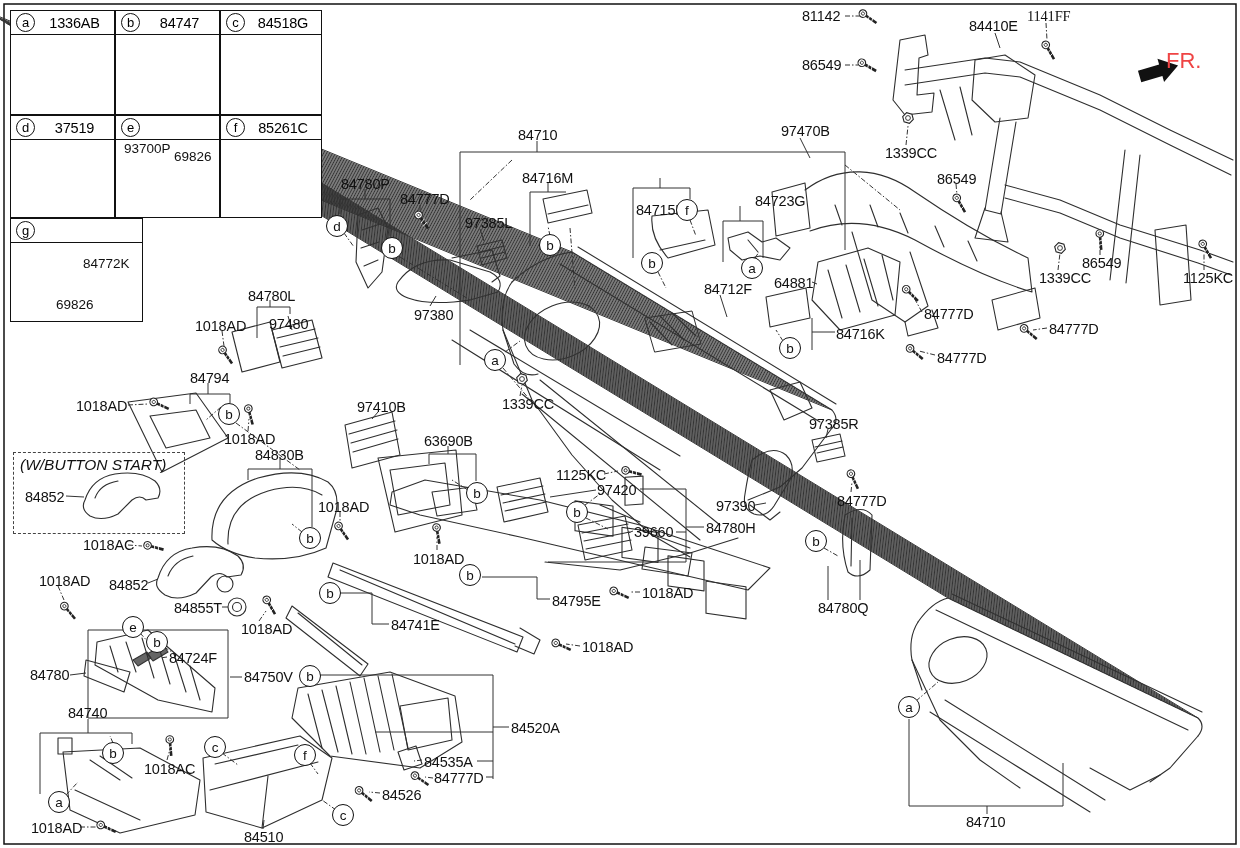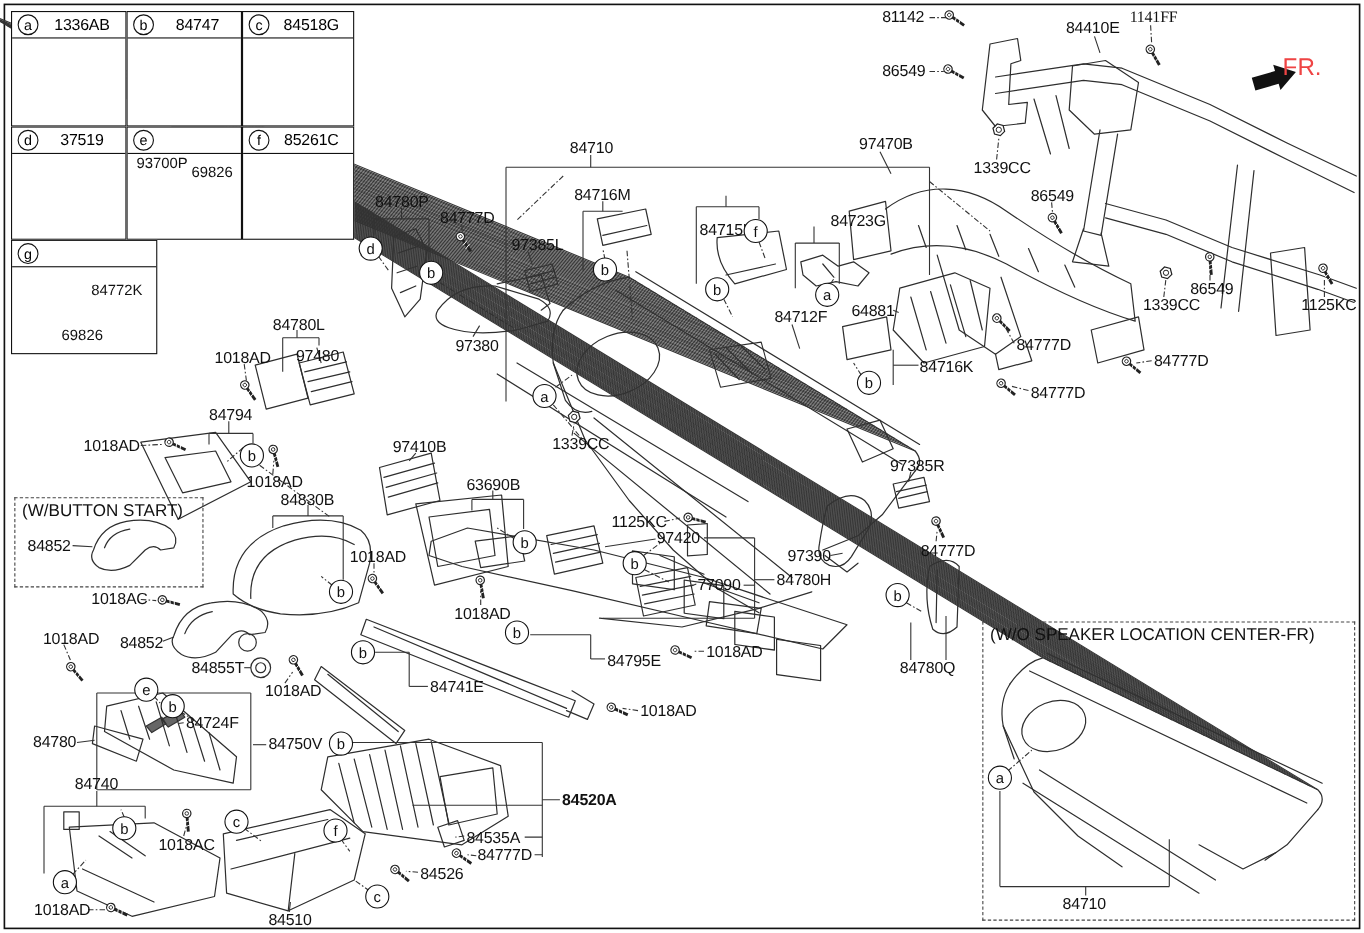--- a/index.html
+++ b/index.html
@@ -4,21 +4,21 @@
 <style>
   html,body{margin:0;padding:0;background:#fff;}
   #page{position:relative;width:1240px;height:848px;background:#fff;
         font-family:"Liberation Sans",sans-serif;overflow:hidden;}
   #art{position:absolute;left:0;top:0;}
   .plabel{position:absolute;font-size:14.5px;color:#111;white-space:nowrap;
           letter-spacing:-0.2px;line-height:14px;}
   .callout{position:absolute;width:22px;height:22px;border:1.4px solid #111;
            border-radius:50%;display:flex;align-items:center;justify-content:center;
            font-size:13.5px;color:#111;background:#fff;box-sizing:border-box;}
-  .dashbox{position:absolute;border:1.6px dashed #444;box-sizing:border-box;}
+  .dashbox{position:absolute;border:1.6px dashed #444;box-sizing:border-box;font-style:italic;}
   .dashbox .title{position:absolute;left:6px;top:3px;font-size:15.5px;color:#111;white-space:nowrap;}
   .legend-cell{position:absolute;border:1.4px solid #111;box-sizing:border-box;background:#fff;}
   .legend-head{position:absolute;left:0;top:0;right:0;height:23px;border-bottom:1.4px solid #111;
                display:flex;align-items:center;}
   .legend-key{width:19px;height:19px;border:1.3px solid #111;border-radius:50%;
               display:flex;align-items:center;justify-content:center;font-size:13px;margin-left:5px;box-sizing:border-box;}
   .legend-code{flex:1;text-align:center;font-size:14.5px;letter-spacing:-0.2px;}
   .fr{position:absolute;left:1166px;top:48px;font-size:22px;font-weight:normal;color:#ef4444;}
   .inlabel{position:absolute;font-size:13.5px;color:#111;white-space:nowrap;}
 </style>
@@ -706,32 +706,32 @@
       <div class="plabel" style="left: 190px; top: 371px;">84794</div>
       <div class="plabel" style="left: 76px; top: 399px;">1018AD</div>
       <div class="plabel" style="left: 224px; top: 432px;">1018AD</div>
       <div class="plabel" style="left: 255px; top: 448px;">84830B</div>
       <div class="plabel" style="left: 357px; top: 400px;">97410B</div>
       <div class="plabel" style="left: 424px; top: 434px;">63690B</div>
       <div class="plabel" style="left: 502px; top: 397px;">1339CC</div>
       <div class="plabel" style="left: 318px; top: 500px;">1018AD</div>
       <div class="plabel" style="left: 556px; top: 468px;">1125KC</div>
       <div class="plabel" style="left: 597px; top: 483px;">97420</div>
-      <div class="plabel" style="left: 634px; top: 525px;">77090</div>
+      <div class="plabel" style="left: 634px; top: 525px;">39660</div>
       <div class="plabel" style="left: 706px; top: 521px;">84780H</div>
       <div class="plabel" style="left: 716px; top: 499px;">97390</div>
       <div class="plabel" style="left: 809px; top: 417px;">97385R</div>
       <div class="plabel" style="left: 837px; top: 494px;">84777D</div>
       <div class="plabel" style="left: 413px; top: 552px;">1018AD</div>
       <div class="plabel" style="left: 642px; top: 586px;">1018AD</div>
       <div class="plabel" style="left: 818px; top: 601px;">84780Q</div>
       <div class="plabel" style="left: 552px; top: 594px;">84795E</div>
       <div class="plabel" style="left: 391px; top: 618px;">84741E</div>
       <div class="plabel" style="left: 582px; top: 640px;">1018AD</div>
-      <div class="plabel" style="left: 511px; top: 721px; font-weight: bold;">84520A</div>
+      <div class="plabel" style="left: 511px; top: 721px;">84520A</div>
       <div class="plabel" style="left: 424px; top: 755px;">84535A</div>
       <div class="plabel" style="left: 434px; top: 771px;">84777D</div>
       <div class="plabel" style="left: 382px; top: 788px;">84526</div>
       <div class="plabel" style="left: 244px; top: 830px;">84510</div>
       <div class="plabel" style="left: 31px; top: 821px;">1018AD</div>
       <div class="plabel" style="left: 144px; top: 762px;">1018AC</div>
       <div class="plabel" style="left: 68px; top: 706px;">84740</div>
       <div class="plabel" style="left: 30px; top: 668px;">84780</div>
       <div class="plabel" style="left: 244px; top: 670px;">84750V</div>
       <div class="plabel" style="left: 169px; top: 651px;">84724F</div>
@@ -767,16 +767,13 @@
       <div class="callout" style="left: 676px; top: 199px;">f</div>
       <div class="callout" style="left: 294px; top: 744px;">f</div>
       <div class="inlabel" style="left: 124px; top: 141px;">93700P</div>
       <div class="inlabel" style="left: 174px; top: 149px;">69826</div>
       <div class="inlabel" style="left: 83px; top: 256px;">84772K</div>
       <div class="inlabel" style="left: 56px; top: 297px;">69826</div>
     </div>
 <div class="dashbox" style="left: 13px; top: 452px; width: 172px; height: 82px;">
       <div class="title">(W/BUTTON START)</div>
     </div>
-    <div class="dashbox" style="left: 893px; top: 565px; width: 339px; height: 272px;">
-      <div class="title">(W/O SPEAKER LOCATION CENTER-FR)</div>
-    </div>
   </div>
 
 </body></html>

